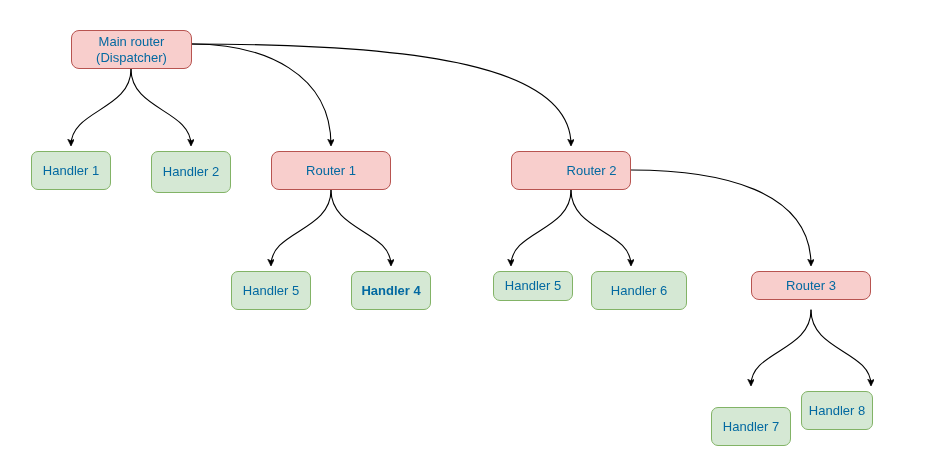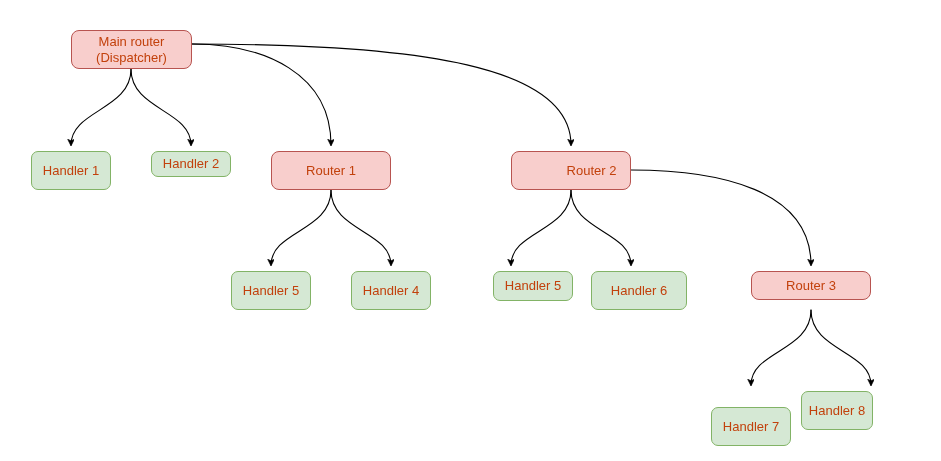--- a/index.html
+++ b/index.html
@@ -27,21 +27,21 @@
     pointer-events: none;
   }
   .node {
     position: absolute;
     box-sizing: border-box;
     display: flex;
     align-items: center;
     justify-content: center;
     text-align: center;
     line-height: 1.18;
-    color: #c2410c;
+    color: #0369a1;
     font-size: 13px;
     font-family: "Liberation Sans", "DejaVu Sans", sans-serif;
     white-space: pre-line;
   }
   .node-router {
     background: #f8cecc;
     border: 1px solid #b85450;
     border-radius: 8px;
   }
   .node-handler {
@@ -75,24 +75,24 @@
         <path d="M 571 190 C 571 231 631 231 631 265" fill="none" stroke="#000000" stroke-width="1.1" stroke-linecap="round" marker-end="url(#arrowhead)"></path>
         <path d="M 631 170 C 720 170 811 190 811 265" fill="none" stroke="#000000" stroke-width="1.1" stroke-linecap="round" marker-end="url(#arrowhead)"></path>
         <path d="M 811 310 C 811 351 751 351 751 385" fill="none" stroke="#000000" stroke-width="1.1" stroke-linecap="round" marker-end="url(#arrowhead)"></path>
         <path d="M 811 310 C 811 351 871 351 871 385" fill="none" stroke="#000000" stroke-width="1.1" stroke-linecap="round" marker-end="url(#arrowhead)"></path>
       </g>
   </svg>
   <div id="nodes-group">
       <div class="node node-router" style="left: 71px; top: 30px; width: 121px; height: 39px;"><span class="node-label">Main router
 (Dispatcher)</span></div>
       <div class="node node-handler" style="left: 31px; top: 151px; width: 80px; height: 39px;"><span class="node-label">Handler 1</span></div>
-      <div class="node node-handler" style="left: 151px; top: 151px; width: 80px; height: 26px;"><span class="node-label">Handler 2</span></div>
+      <div class="node node-handler" style="left: 151px; top: 151px; width: 80px; height: 42px;"><span class="node-label">Handler 2</span></div>
       <div class="node node-router" style="left: 271px; top: 151px; width: 120px; height: 39px;"><span class="node-label">Router 1</span></div>
       <div class="node node-router" style="left: 511px; top: 151px; width: 120px; height: 39px; padding-left: 41px;"><span class="node-label">Router 2</span></div>
       <div class="node node-handler" style="left: 231px; top: 271px; width: 80px; height: 39px;"><span class="node-label">Handler 5</span></div>
-      <div class="node node-handler" style="left: 351px; top: 271px; width: 80px; height: 39px;"><span class="node-label">Handler 4</span></div>
+      <div class="node node-handler" style="left: 351px; top: 271px; width: 80px; height: 39px; font-weight: bold;"><span class="node-label">Handler 4</span></div>
       <div class="node node-handler" style="left: 493px; top: 271px; width: 80px; height: 30px;"><span class="node-label">Handler 5</span></div>
       <div class="node node-handler" style="left: 591px; top: 271px; width: 96px; height: 39px;"><span class="node-label">Handler 6</span></div>
       <div class="node node-router" style="left: 751px; top: 271px; width: 120px; height: 29px;"><span class="node-label">Router 3</span></div>
       <div class="node node-handler" style="left: 711px; top: 391px; width: 80px; height: 39px; margin-top: 16px;"><span class="node-label">Handler 7</span></div>
       <div class="node node-handler" style="left: 801px; top: 391px; width: 72px; height: 39px;"><span class="node-label">Handler 8</span></div>
     </div>
 </div>
 
 </body></html>

